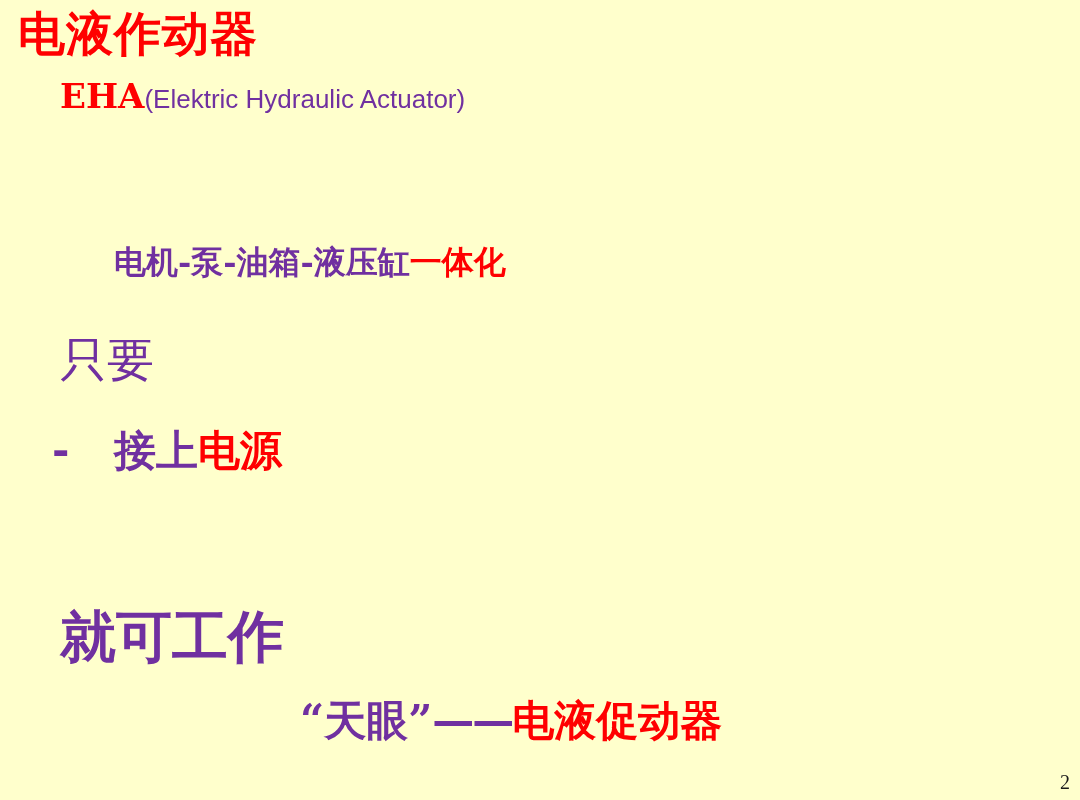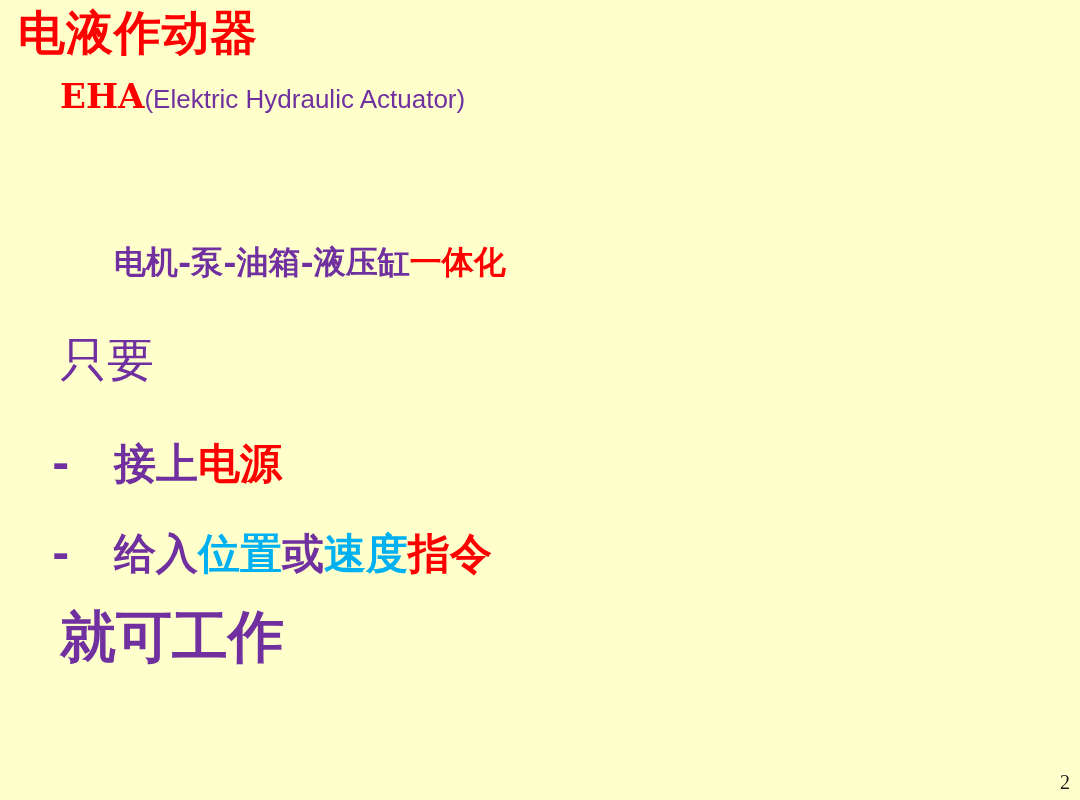--- a/index.html
+++ b/index.html
@@ -23,21 +23,21 @@
   .line {
     position: absolute;
     white-space: nowrap;
     line-height: 1;
   }
 
   
   #title-main {
     left: 18px;
     top: 10px;
-    font-family: Liberation Serif, serif;
+    font-family: Liberation Sans, sans-serif;
     font-size: 47px;
     font-weight: bold;
     color: #FF0000;
     letter-spacing: 1px;
   }
 
   
   #title-sub {
     left: 60px;
     top: 74px;
@@ -84,21 +84,20 @@
   }
 
   
   .bullet-row {
     position: absolute;
     white-space: nowrap;
     font-family: "DejaVu Serif", "Liberation Serif", serif;
     font-size: 42px;
     font-weight: bold;
     line-height: 1;
-    margin-top: 13px;
   }
   #bullet-power  { left: 52px; top: 430px; }
   #bullet-command{ left: 52px; top: 520px; }
   .bullet-mark {
     color: #7030A0;
     display: inline-block;
     width: 62px;
   }
 
   
@@ -154,22 +153,22 @@
   <div class="line" id="line-integration">
     <span class="c-purple">电机-泵-油箱-液压缸</span><span class="c-red">一体化</span>
   </div>
 
   <div class="line" id="line-condition">只要</div>
 
   <div class="bullet-row" id="bullet-power">
     <span class="bullet-mark">-</span><span class="c-purple">接上</span><span class="c-red">电源</span>
   </div>
 
-  <div class="bullet-row" id="bullet-command">
-    <span class="bullet-mark">-</span><span class="c-purple">给入</span><span class="c-cyan">位置</span><span class="c-purple">或</span><span class="c-cyan">速度</span><span class="c-red">指令</span>
-  </div>
 
   <div class="line" id="line-result">就可工作</div>
 
+  <div class="line" id="line-quote">
+    <span class="c-purple">“天眼”</span><span class="dash">——</span><span class="c-red">电液促动器</span>
+  </div>
 
   <div id="page-number">2</div>
 
 </div>
 
 </body></html>

